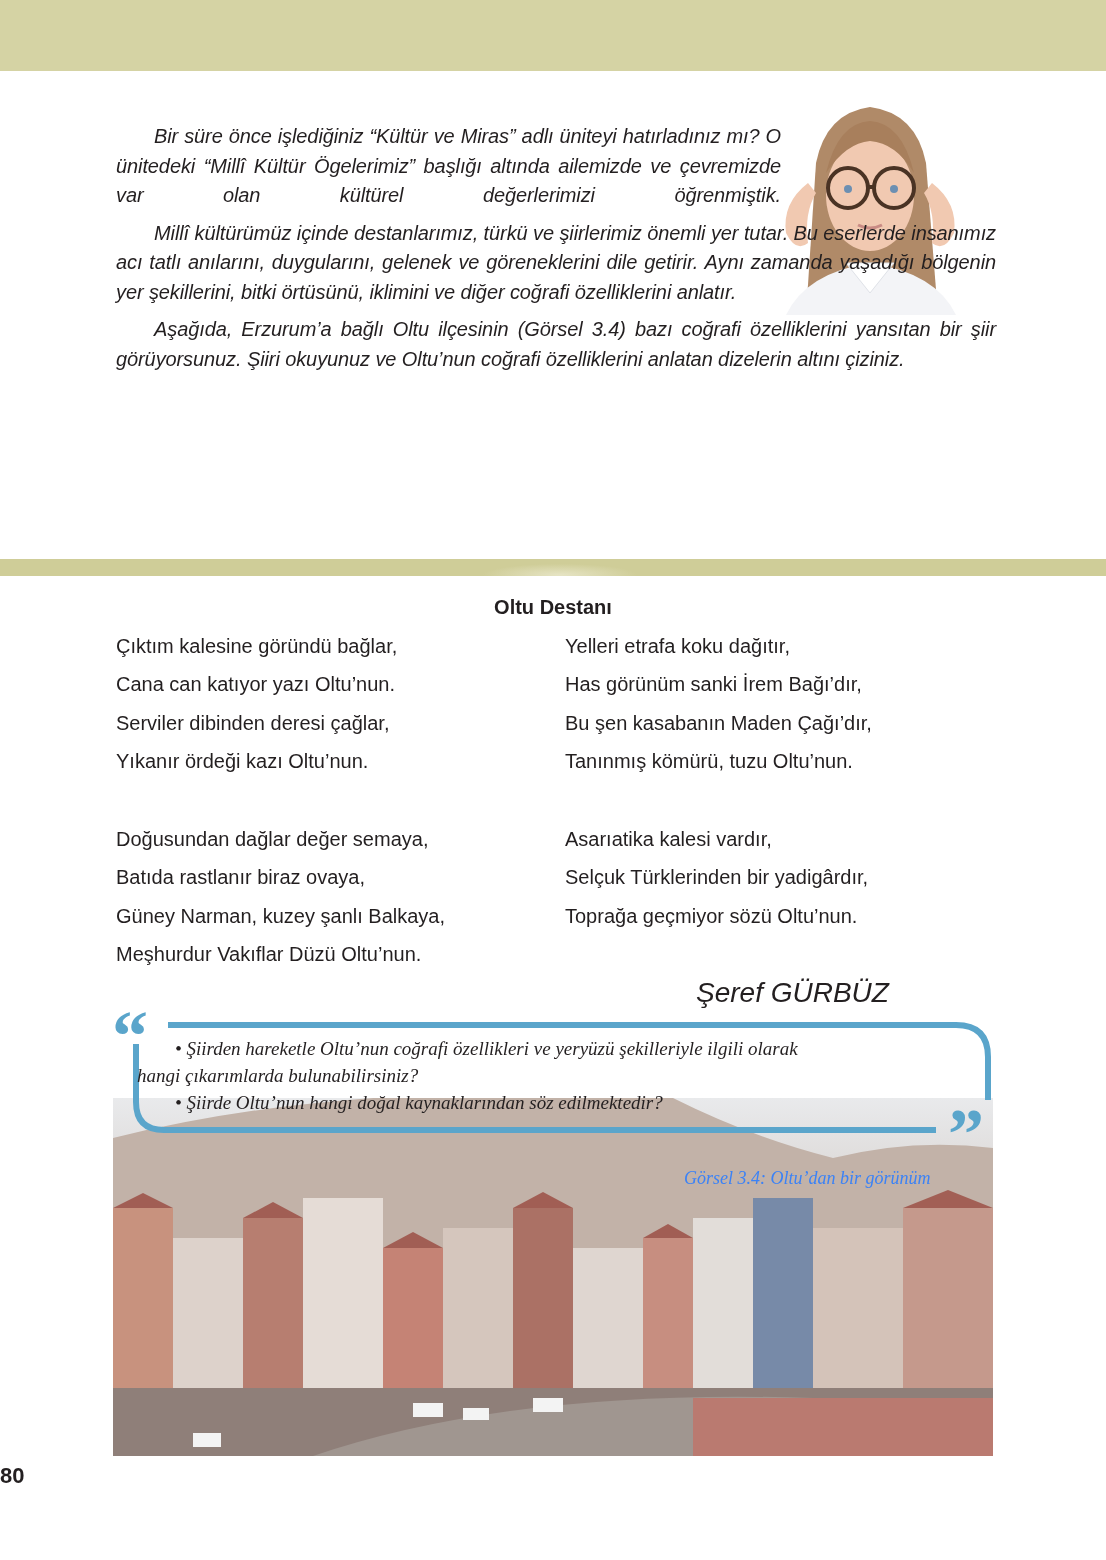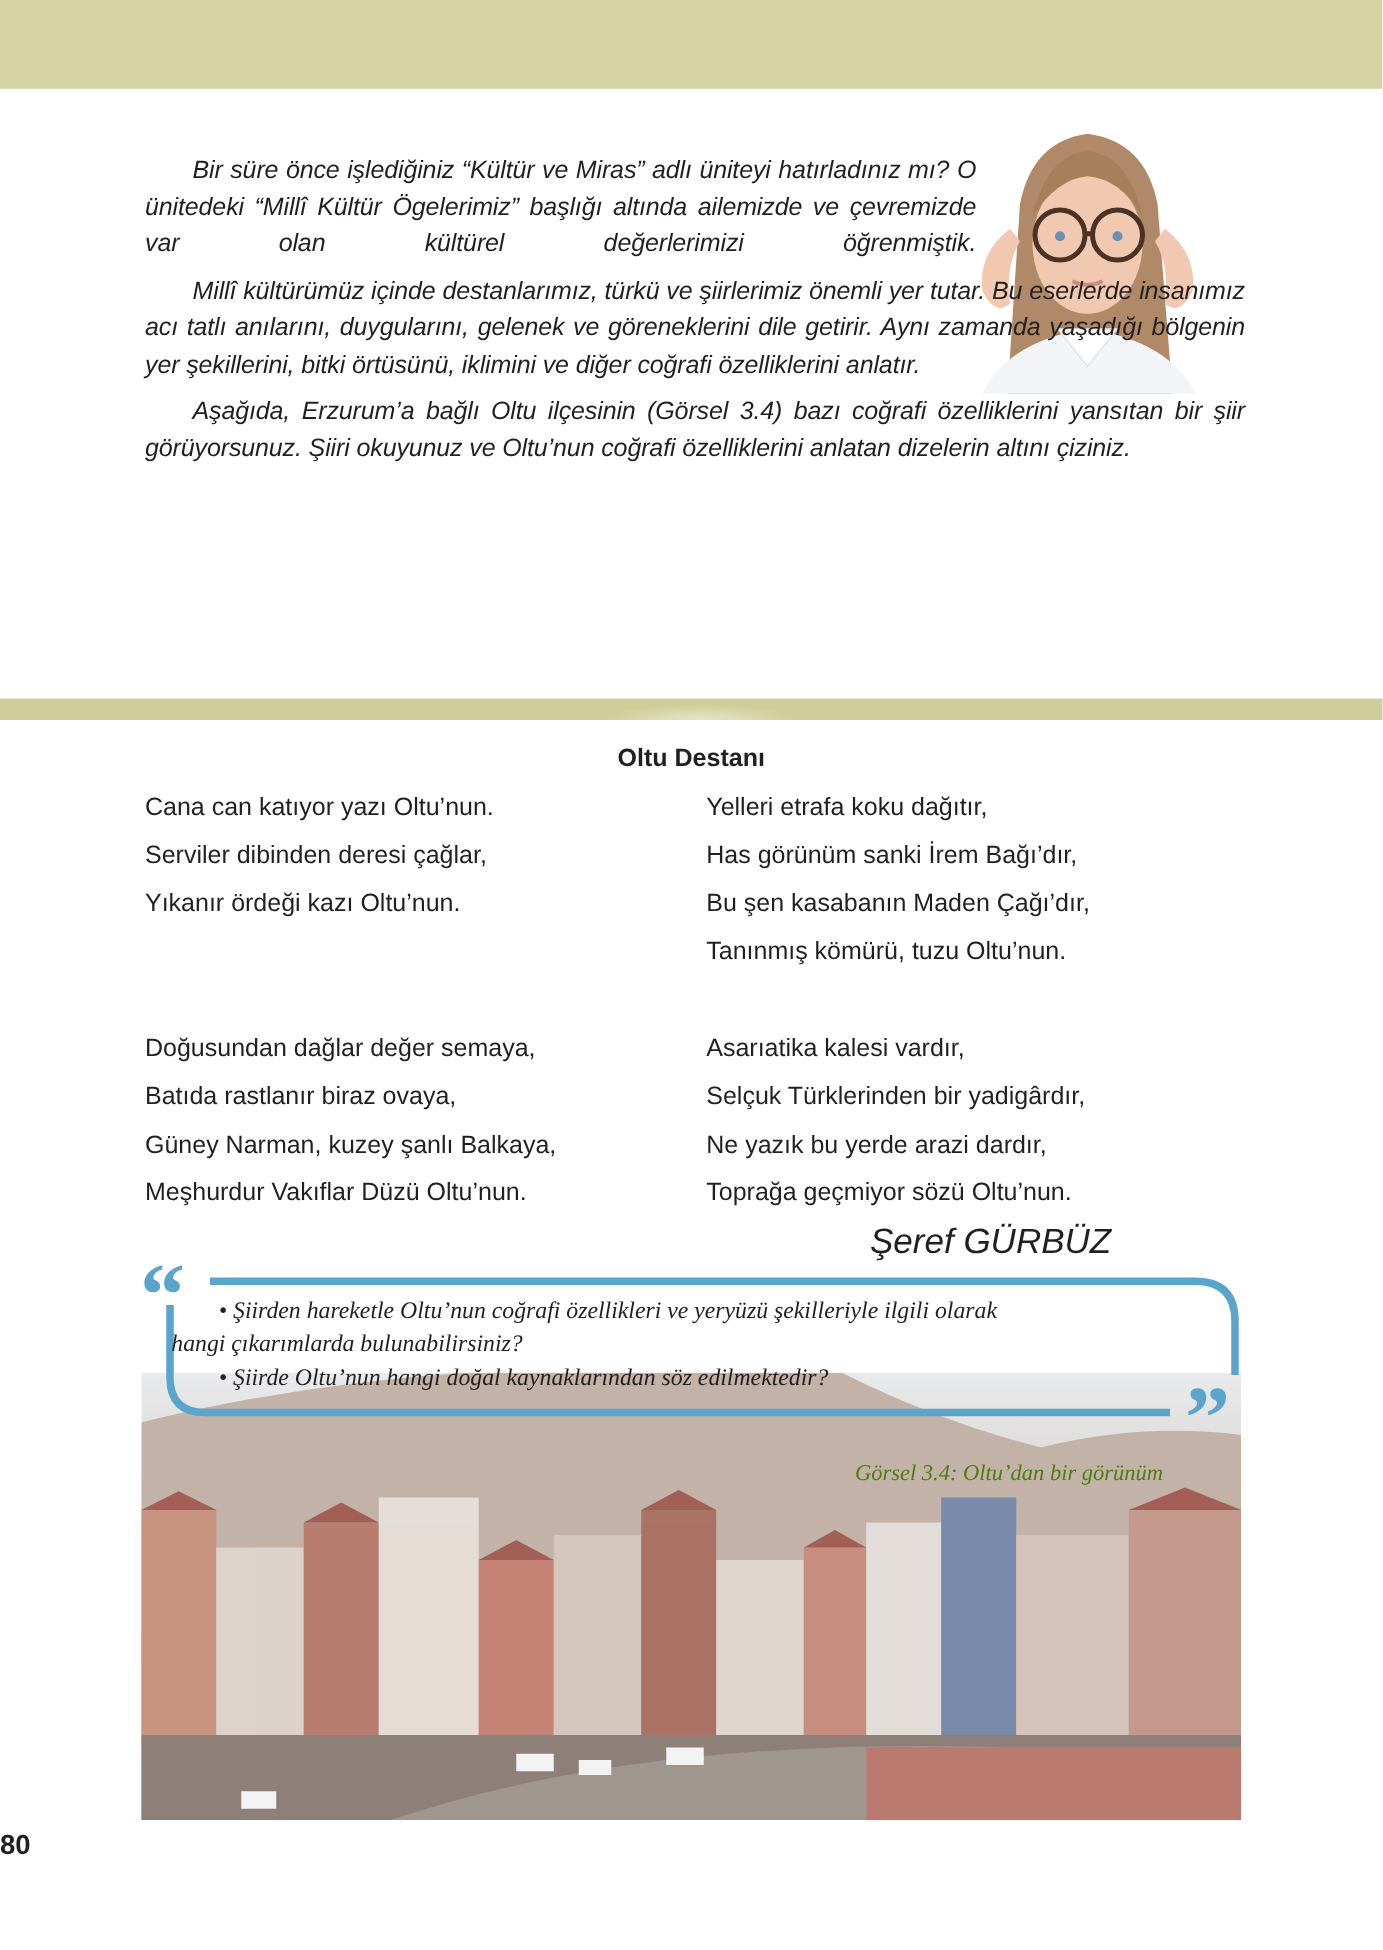--- a/index.html
+++ b/index.html
@@ -12,21 +12,21 @@
     .intro { position: absolute; left: 116px; top: 122px; width: 880px; font-style: italic; font-size: 20px; line-height: 29.5px; letter-spacing: -0.1px; }
     .intro p { margin: 0 0 8px 0; text-indent: 38px; text-align: justify; }
     .intro p.narrow { width: 665px; text-align-last: justify; }
     .girl-photo { position: absolute; left: 746px; top: 103px; width: 248px; height: 212px; overflow: hidden; }
     .divider-band { position: absolute; left: 0; top: 559px; width: 1106px; height: 17px;
       background: radial-gradient(ellipse 110px 16px at 560px 16px, #e6e4c4 0%, #cfcd98 70%), #cdcb96; }
     .poem-title { position: absolute; left: 0; width: 1106px; top: 596px; text-align: center; font-weight: bold; font-size: 20px; }
     .stanza { position: absolute; font-size: 20px; line-height: 38.3px; white-space: nowrap; }
     .author { position: absolute; left: 696px; top: 977px; font-style: italic; font-size: 28px; }
     .photo { position: absolute; left: 113px; top: 1098px; width: 880px; height: 358px; overflow: hidden; }
-    .caption { position: absolute; left: 684px; top: 1168px; font-family: "Liberation Serif", serif; font-style: italic; font-size: 18px; color: #4d7c0f; }
+    .caption { position: absolute; left: 684px; top: 1168px; font-family: "Liberation Serif", serif; font-style: italic; font-size: 18px; color: #3b82f6; }
     .quote-box { position: absolute; left: 116px; top: 1022px; width: 880px; height: 112px; }
     .quote-text { position: absolute; left: 137px; top: 1035px; width: 845px; font-family: "Liberation Serif", serif; font-style: italic; font-size: 19px; line-height: 27px; }
     .quote-text p { margin: 0; }
     .quote-text .ind { padding-left: 38px; }
     .page-number { position: absolute; left: 0; width: 1106px; top: 1463px; text-align: left; font-weight: bold; font-size: 22px; }
   </style>
 </head>
 <body>
 
 <div class="top-band"></div>
@@ -56,40 +56,40 @@
     <span>Millî kültürümüz içinde destanlarımız, türkü ve şiirlerimiz önemli yer tutar. Bu eserlerde insanımız acı tatlı anılarını, duygularını, gelenek ve göreneklerini dile getirir. Aynı zamanda yaşadığı bölgenin yer şekillerini, bitki örtüsünü, iklimini ve diğer coğrafi özelliklerini anlatır.</span>
   </p>
   <p>Aşağıda, Erzurum’a bağlı Oltu ilçesinin (Görsel 3.4) bazı coğrafi özelliklerini yansıtan bir şiir görüyorsunuz. Şiiri okuyunuz ve Oltu’nun coğrafi özelliklerini anlatan dizelerin altını çiziniz.</p>
 </div>
 
 <div class="divider-band"></div>
 
 <div class="poem-title">Oltu Destanı</div>
 
 <div class="stanza" style="left:116px; top:627px;">
+  <div>Çıktım kalesine göründü bağlar,</div>
   <div>Cana can katıyor yazı Oltu’nun.</div>
   <div>Serviler dibinden deresi çağlar,</div>
   <div>Yıkanır ördeği kazı Oltu’nun.</div>
 </div>
 <div class="stanza" style="left:565px; top:627px;">
   <div>Yelleri etrafa koku dağıtır,</div>
   <div>Has görünüm sanki İrem Bağı’dır,</div>
   <div>Bu şen kasabanın Maden Çağı’dır,</div>
   <div>Tanınmış kömürü, tuzu Oltu’nun.</div>
 </div>
 <div class="stanza" style="left:116px; top:820px;">
   <div>Doğusundan dağlar değer semaya,</div>
   <div>Batıda rastlanır biraz ovaya,</div>
   <div>Güney Narman, kuzey şanlı Balkaya,</div>
   <div>Meşhurdur Vakıflar Düzü Oltu’nun.</div>
 </div>
 <div class="stanza" style="left:565px; top:820px;">
   <div>Asarıatika kalesi vardır,</div>
   <div>Selçuk Türklerinden bir yadigârdır,</div>
-  <div>Ne yazık bu yerde arazi dardır,</div>
   <div>Toprağa geçmiyor sözü Oltu’nun.</div>
 </div>
 <div class="author">Şeref GÜRBÜZ</div>
 
 <div class="photo">
   <svg width="880" height="358" viewBox="0 0 880 358">
     <defs>
       <linearGradient id="sky" x1="0" y1="0" x2="0" y2="1">
         <stop offset="0" stop-color="#e9eaec"></stop>
         <stop offset="0.35" stop-color="#d6d0cc"></stop>

